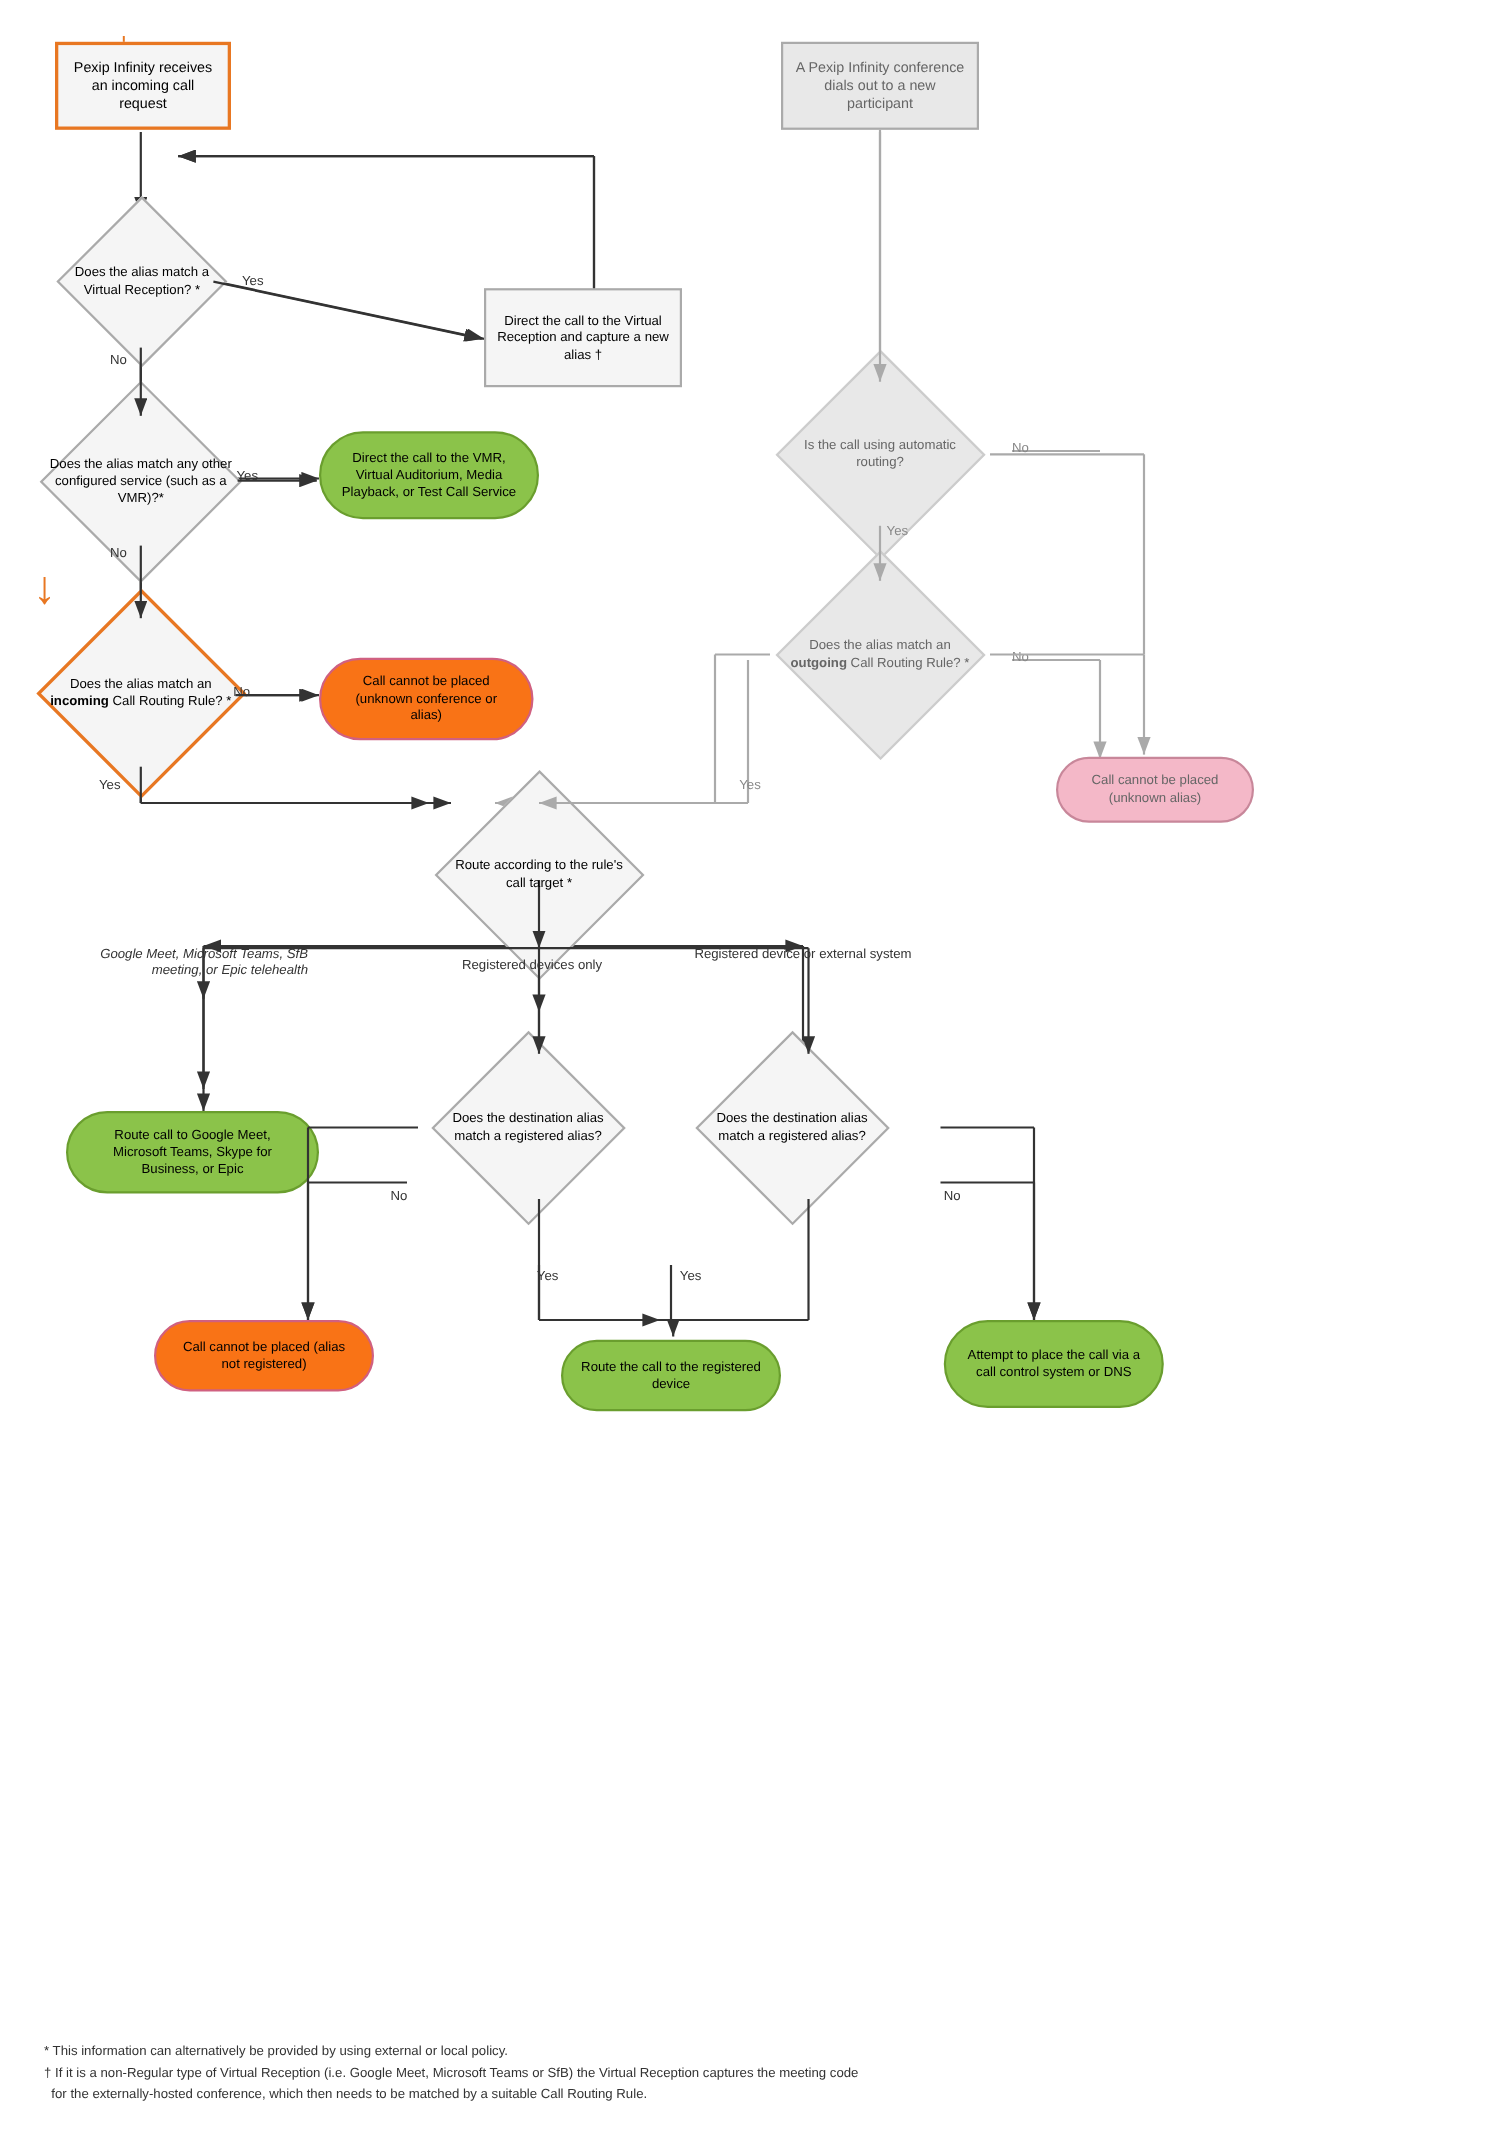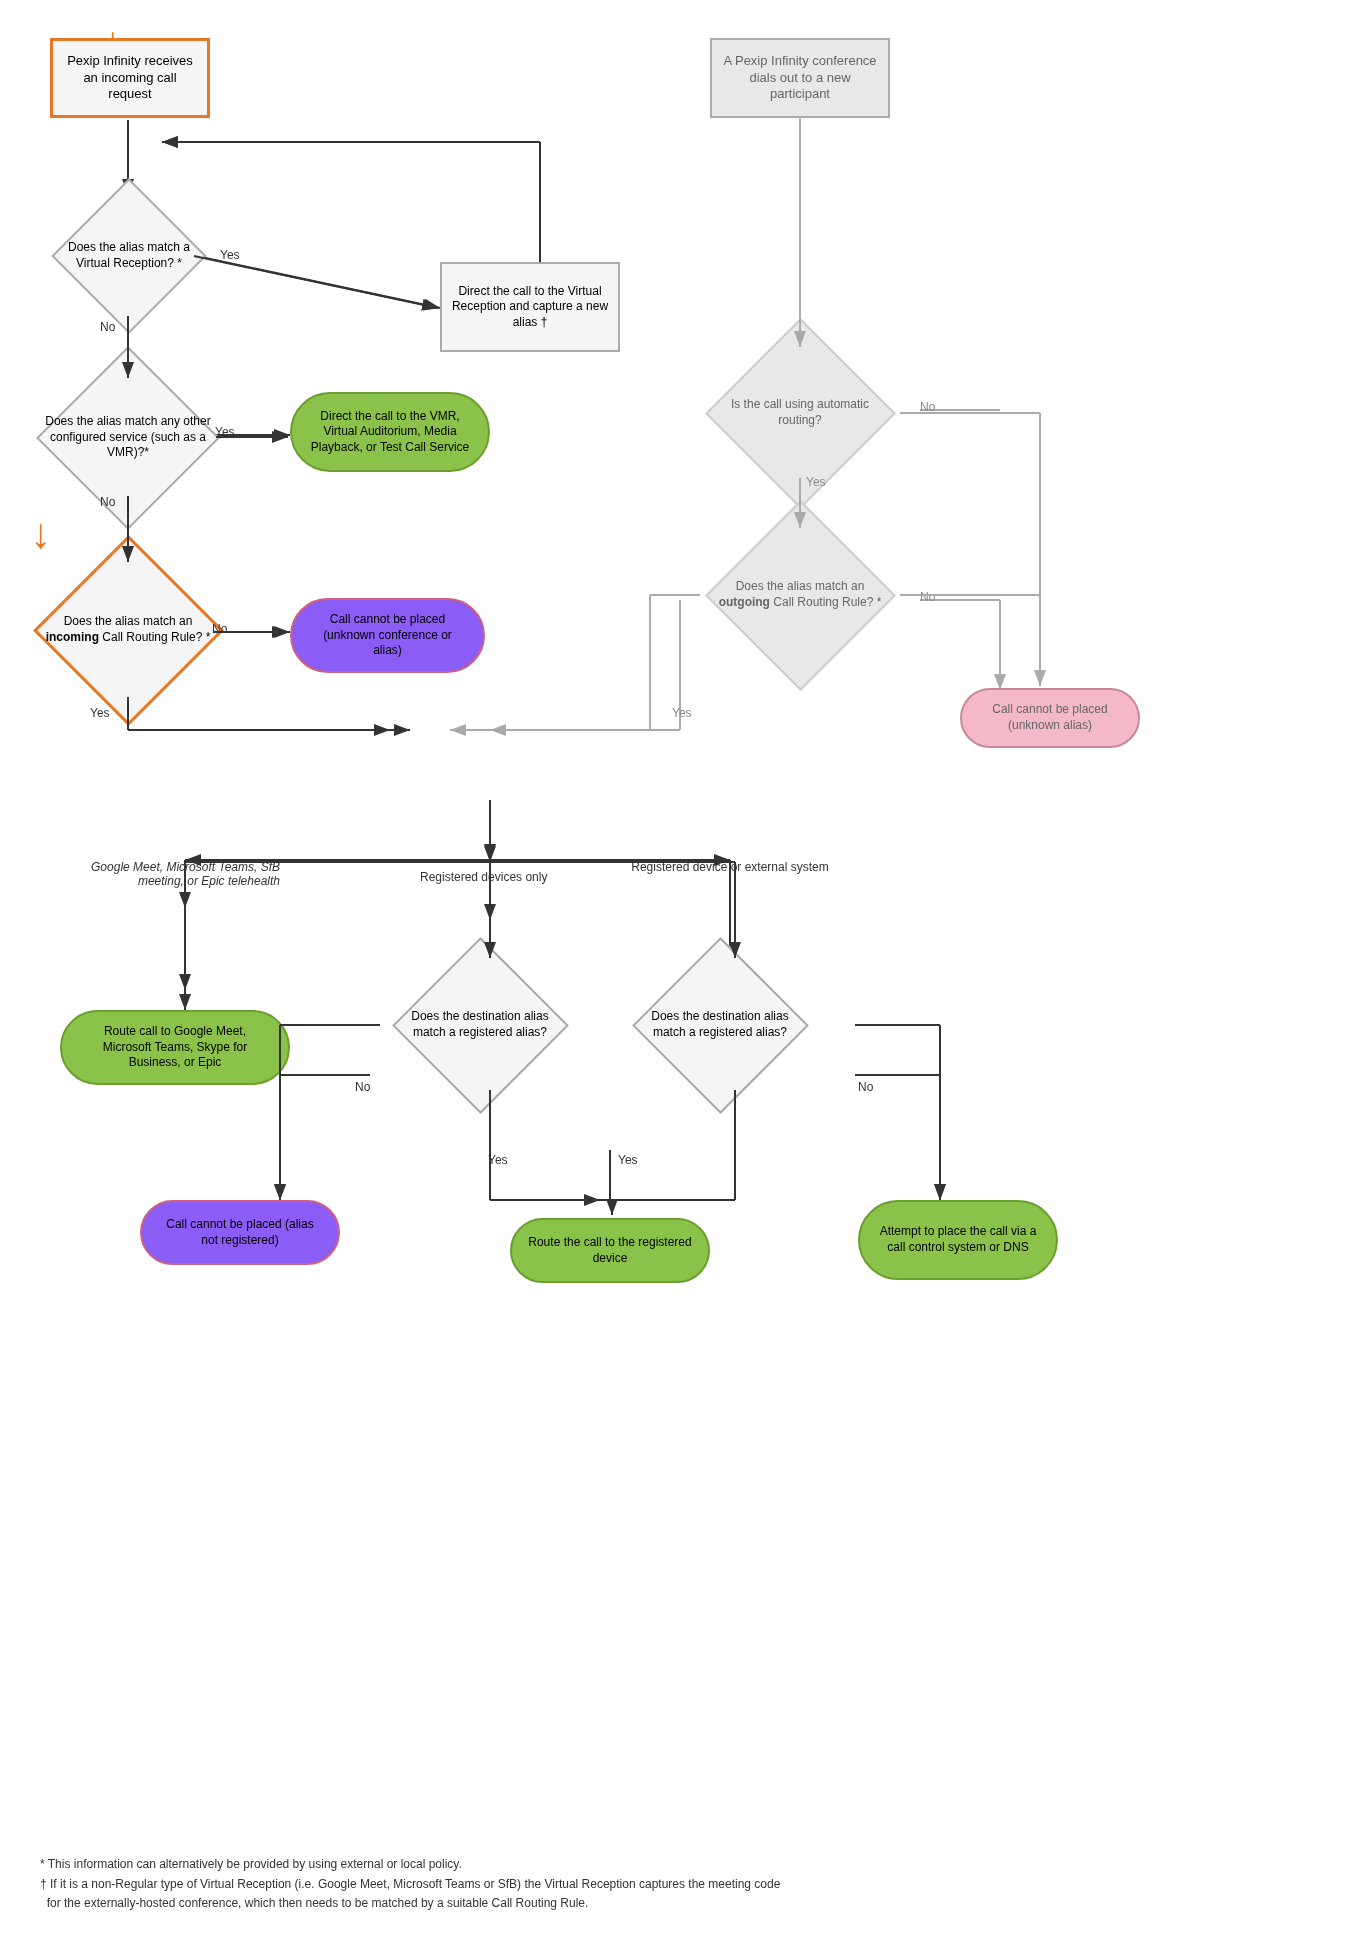--- a/index.html
+++ b/index.html
@@ -87,21 +87,21 @@
       justify-content: center;
     }
 
     .oval-green {
       background: #8bc34a;
       border-color: #6a9e2e;
       color: #000;
     }
 
     .oval-red {
-      background: #8b5cf6;
+      background: #f97316;
       border-color: #d06080;
       color: #000;
     }
 
     .oval-red-gray {
       background: #f4b8c8;
       border-color: #c8879a;
       color: #666;
     }
 
@@ -291,20 +291,26 @@
   </div>
 
   <div class="arrow-label" style="left:920px; top:590px; color:#888;">No</div>
 
   <div class="arrow-label" style="left:672px; top:706px; color:#888;">Yes</div>
 
   <div class="shape oval oval-red-gray" style="left:960px; top:688px; width:180px; min-height:60px; font-size:12px;">
     <span>Call cannot be placed (unknown alias)</span>
   </div>
 
+  <div class="diamond-wrap" style="left:390px; top:730px; width:200px; height:130px;">
+    <div class="diamond" style="width:135px; height:135px;"></div>
+    <div class="diamond-text" style="width:175px; font-size:12px; z-index:2;">
+      Route according to the rule's call target *
+    </div>
+  </div>
 
   <div class="arrow-label" style="left:60px; top:860px; width:220px; text-align:right; font-size:12px;font-style:italic;">
     Google Meet, Microsoft Teams, SfB meeting, or Epic telehealth
   </div>
 
   <div class="arrow-label" style="left:420px; top:870px; text-align:center; font-size:12px;">
     Registered devices only
   </div>
 
   <div class="arrow-label" style="left:620px; top:860px; width:220px; text-align:center; font-size:12px;">

